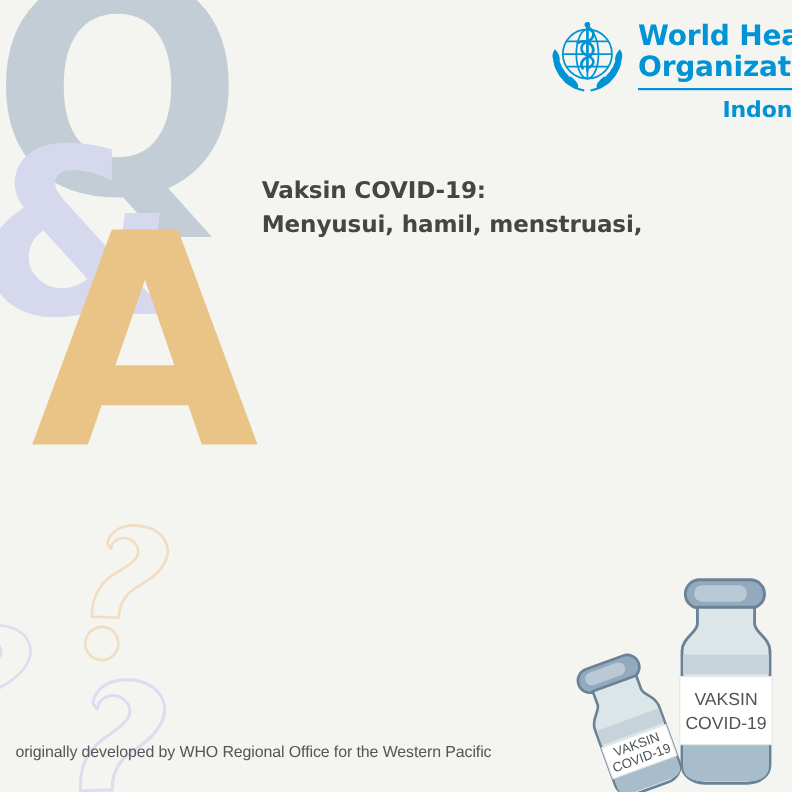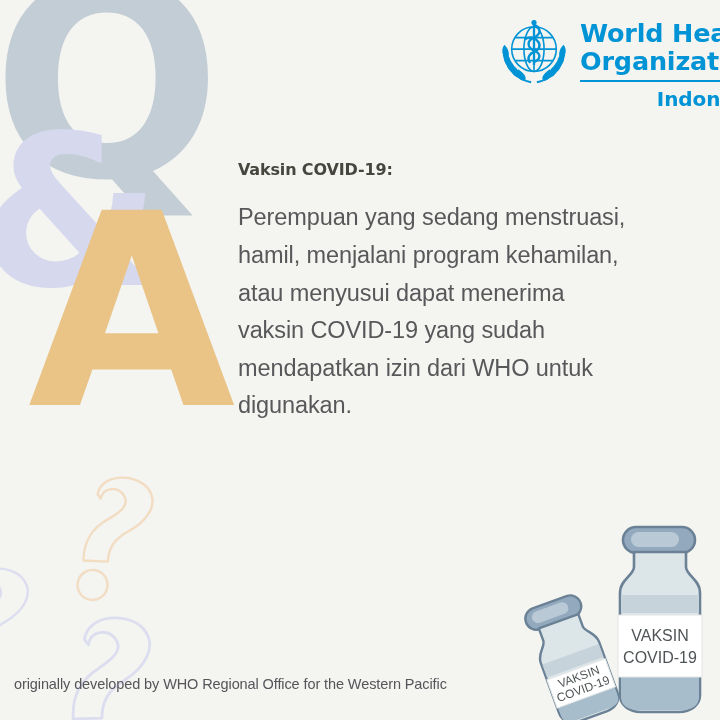--- a/index.html
+++ b/index.html
@@ -106,21 +106,21 @@
   .copy {
     position: absolute;
     left: 238px;
     top: 158px;
     width: 440px;
   }
   .headline {
     margin: 0;
     font-family: "DejaVu Sans", sans-serif;
     font-weight: 700;
-    font-size: 16px;
+    font-size: 21px;
     line-height: 1.46;
     color: #46463f;
     letter-spacing: -0.15px;
   }
   .headline span { display: block; }
   .body-copy {
     margin: 18px 0 0 0;
     font-family: "Liberation Sans", sans-serif;
     font-weight: 400;
     font-size: 23.5px;
@@ -218,29 +218,22 @@
       <div class="who-name">World Health</div>
       <div class="who-name">Organization</div>
       <div class="who-rule"></div>
       <div class="who-country">Indonesia</div>
     </div>
   </div>
 
   <div class="copy">
     <h1 class="headline">
       <span>Vaksin COVID-19:</span>
+      <span>Menyusui, hamil, menstruasi,</span>
     </h1>
-    <p class="body-copy">
-      <span>Perempuan yang sedang menstruasi,</span>
-      <span>hamil, menjalani program kehamilan,</span>
-      <span>atau menyusui dapat menerima</span>
-      <span>vaksin COVID-19 yang sudah</span>
-      <span>mendapatkan izin dari WHO untuk</span>
-      <span>digunakan.</span>
-    </p>
   </div>
 
   <svg class="vials" viewBox="0 0 215 205">
 
     <g transform="translate(8,78) rotate(-20 55 60)">
       <rect x="26" y="6" width="58" height="22" rx="11" fill="#93a9bd" stroke="#6b8296" stroke-width="2.4"></rect>
       <rect x="33" y="10" width="38" height="12" rx="6" fill="#b9c9d6"></rect>
       <path d="M36 27 L36 40 C36 46, 26 50, 26 60 L26 114 C26 122, 33 128, 42 128
                L72 128 C81 128, 88 122, 88 114 L88 60 C88 50, 78 46, 78 40 L78 27 Z" fill="#dce5e8" stroke="#6b8296" stroke-width="2.4" stroke-linejoin="round"></path>
       <path d="M27 62 L87 62 L87 76 L27 76 Z" fill="#c6d3da"></path>

